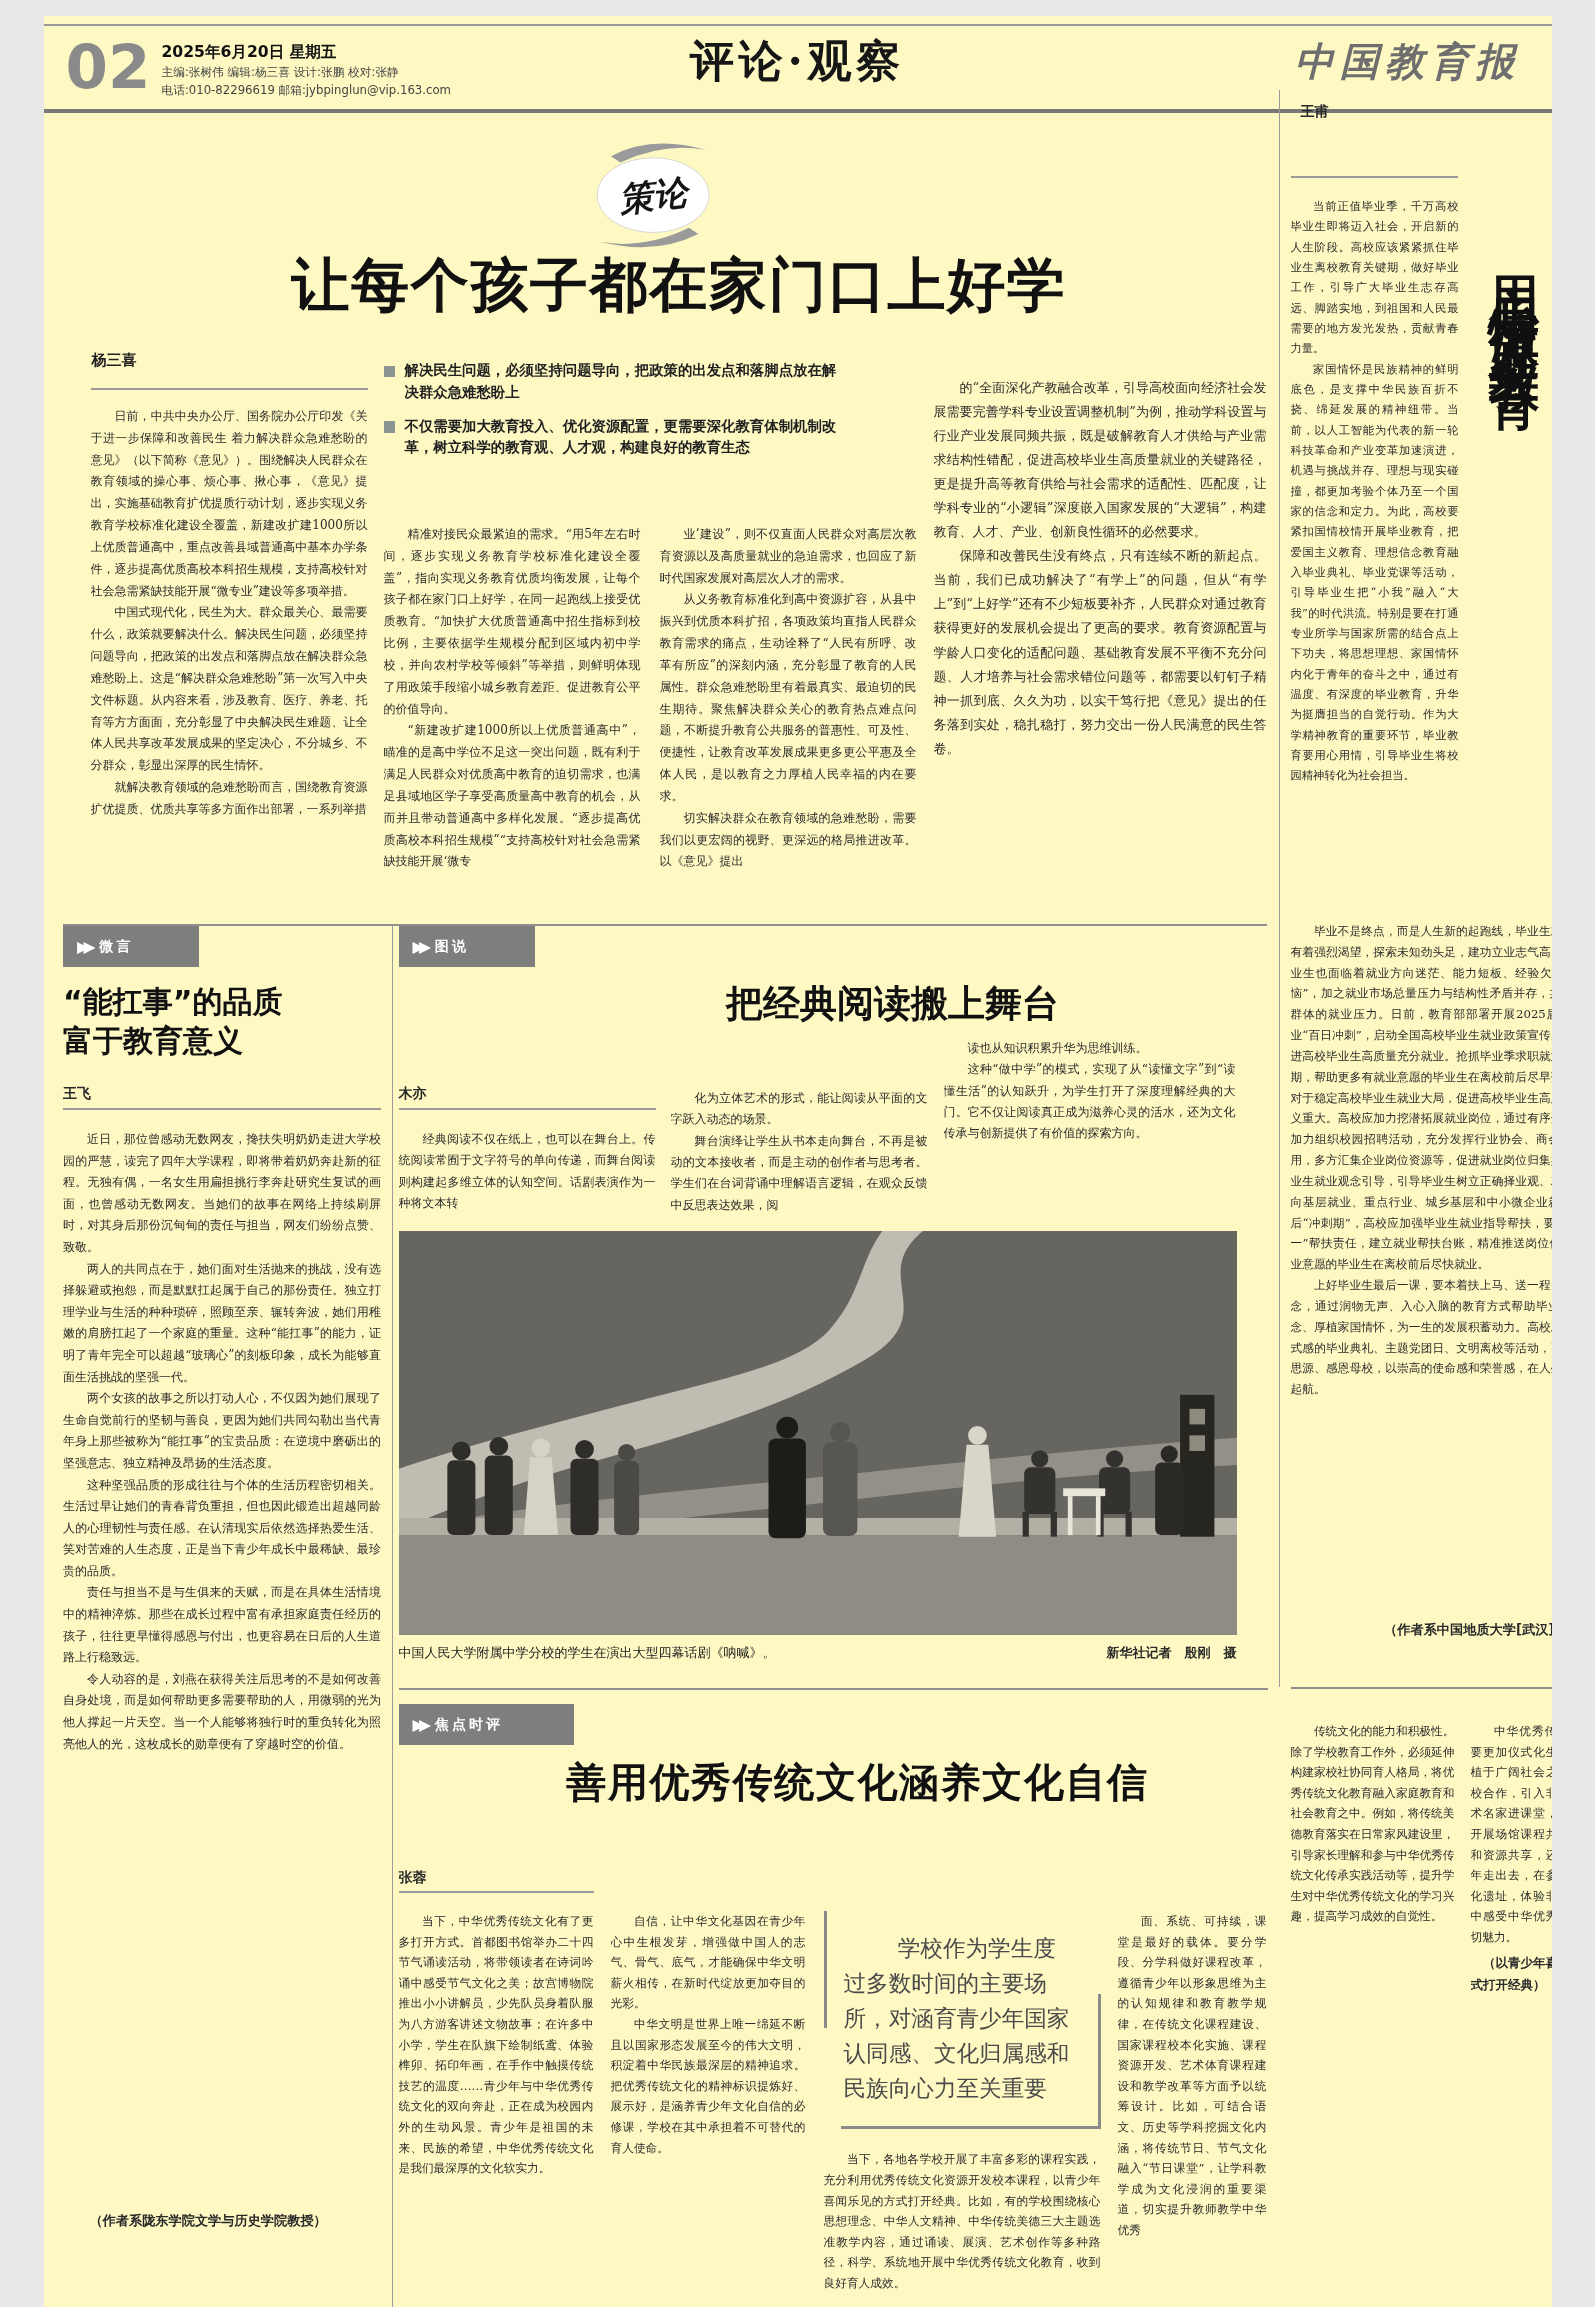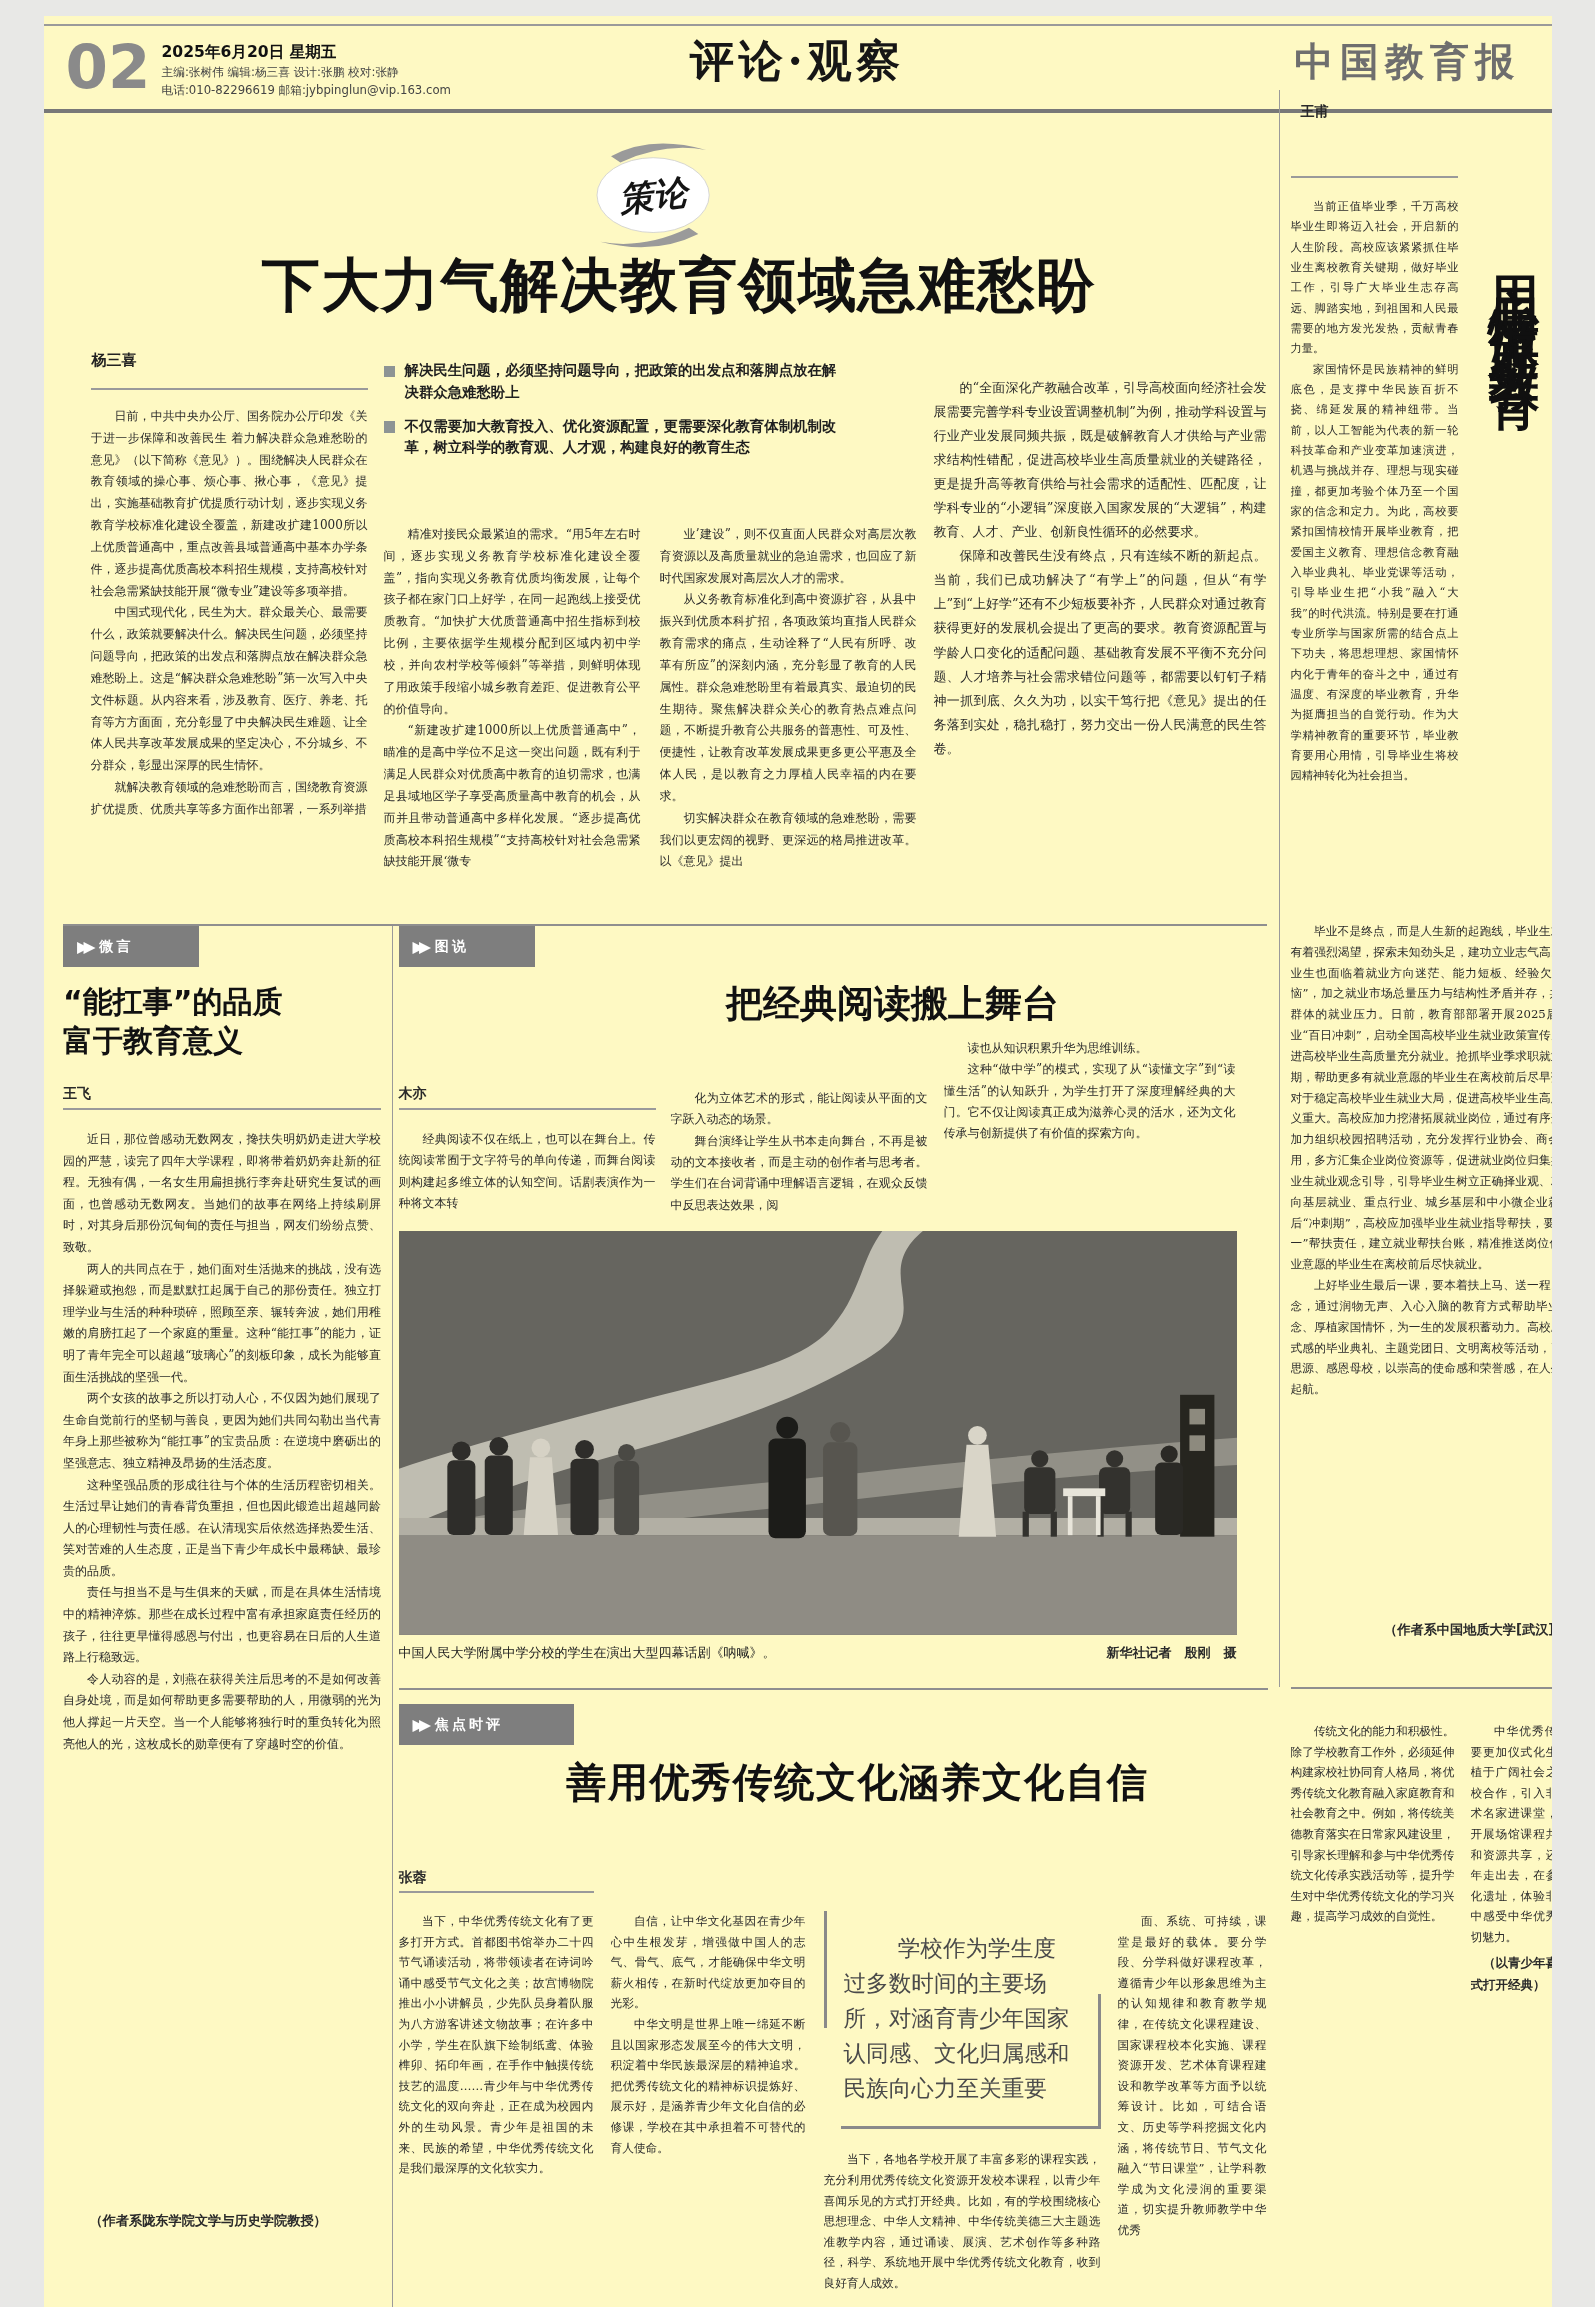--- a/index.html
+++ b/index.html
@@ -11,21 +11,21 @@
   .just{text-align:justify;}
   .body-text p{margin:0;text-indent:2em;}
   
   .rule-top{left:0;right:0;top:7.8px;height:2.3px;background:#9a9a9a;}
   .page-num{left:22px;top:20px;font-size:61px;font-weight:bold;color:#8a8a8a;line-height:1;}
   .head-info{left:118px;top:25px;line-height:1.5;}
   .head-date{font-size:15.6px;font-weight:bold;color:#111;}
   .head-staff,.head-contact{font-size:11.7px;color:#444;}
   .section-title{left:50%;top:15.6px;transform:translateX(-50%);font-size:44px;font-weight:900;
                  letter-spacing:4.7px;color:#161616;}
-  .masthead{right:31px;top:18.7px;font-size:39px;font-weight:bold;color:#6e6e6e;
+  .masthead{right:31px;top:18.7px;font-size:39px;font-weight:bold;font-style:italic;color:#6e6e6e;
             letter-spacing:6.2px;}
   .rule-head{left:0;right:0;top:93px;height:3.9px;background:#787878;}
   
   .celun-badge{left:545px;top:123px;width:129px;height:113px;}
   .lead-title{left:47px;top:231px;width:1177px;text-align:center;font-size:58px;font-weight:900;
               letter-spacing:1.6px;color:#111;white-space:nowrap;}
   .lead-byline{left:48px;top:335px;font-size:15px;font-weight:bold;color:#222;}
   .u-lead{left:47px;top:372px;width:277px;height:1.6px;background:#9a9a9a;}
   .lead-bullets{left:340px;top:344px;width:456px;}
   .bullet{display:flex;gap:9.3px;margin-bottom:12.5px;}
@@ -117,21 +117,21 @@
   <div class="abs section-title">评论·观察</div>
   <div class="abs masthead">中国教育报</div>
   <div class="abs rule-head"></div>
 
   <svg class="abs celun-badge" viewBox="0 0 165 145">
     <path d="M28,22 Q80,-6 150,14 Q96,4 40,30 Z" fill="#9a9a9a"></path>
     <path d="M140,122 Q84,150 14,132 Q70,142 128,114 Z" fill="#9a9a9a"></path>
     <ellipse cx="82" cy="72" rx="72" ry="48" fill="#ffffff" stroke="#cccccc" stroke-width="1"></ellipse>
     <text x="82" y="88" text-anchor="middle" font-size="44" font-weight="bold" font-style="italic" font-family="DejaVu Serif, serif" fill="#141414" transform="rotate(-7 82 72)">策论</text>
   </svg>
-  <div class="abs lead-title sans">下大力气解决教育领域急难愁盼</div>
+  <div class="abs lead-title sans">让每个孩子都在家门口上好学</div>
   <div class="abs lead-byline sans">杨三喜</div>
   <div class="abs u-lead"></div>
 
   <div class="abs lead-bullets">
     <div class="bullet">
       <span class="sq"></span>
       <span class="bt sans">解决民生问题，必须坚持问题导向，把政策的出发点和落脚点放在解决群众急难愁盼上</span>
     </div>
     <div class="bullet">
       <span class="sq"></span>

